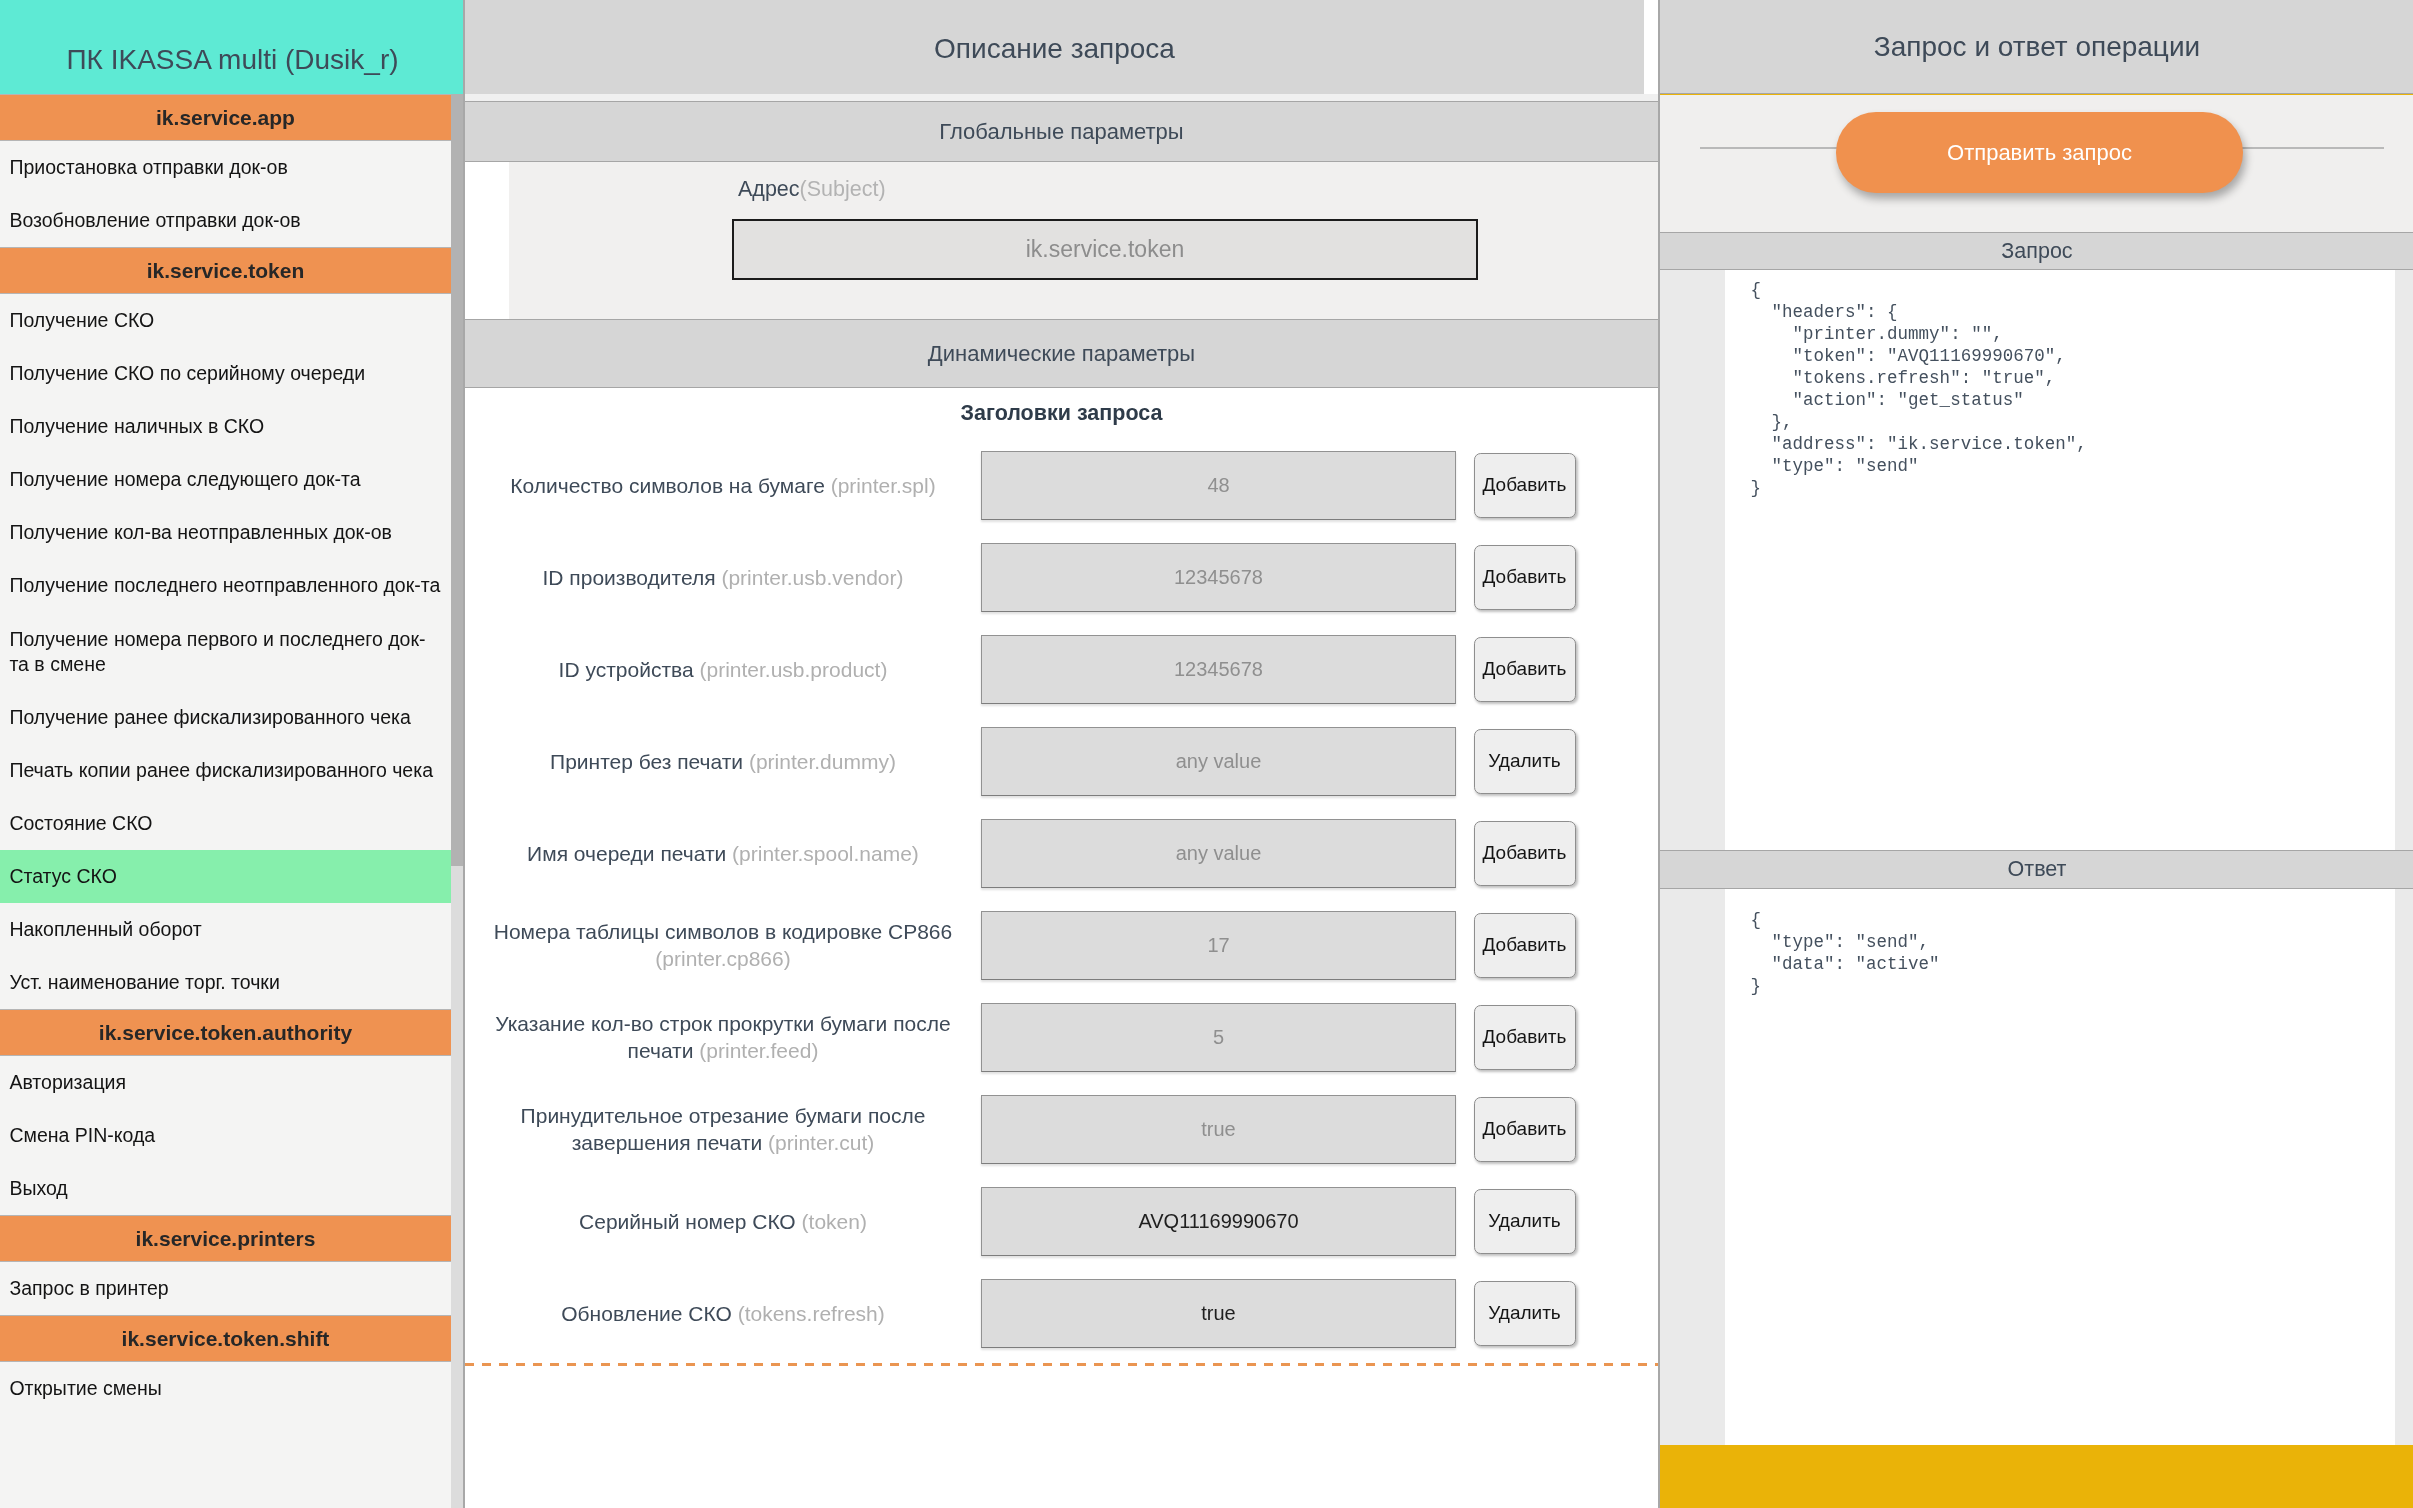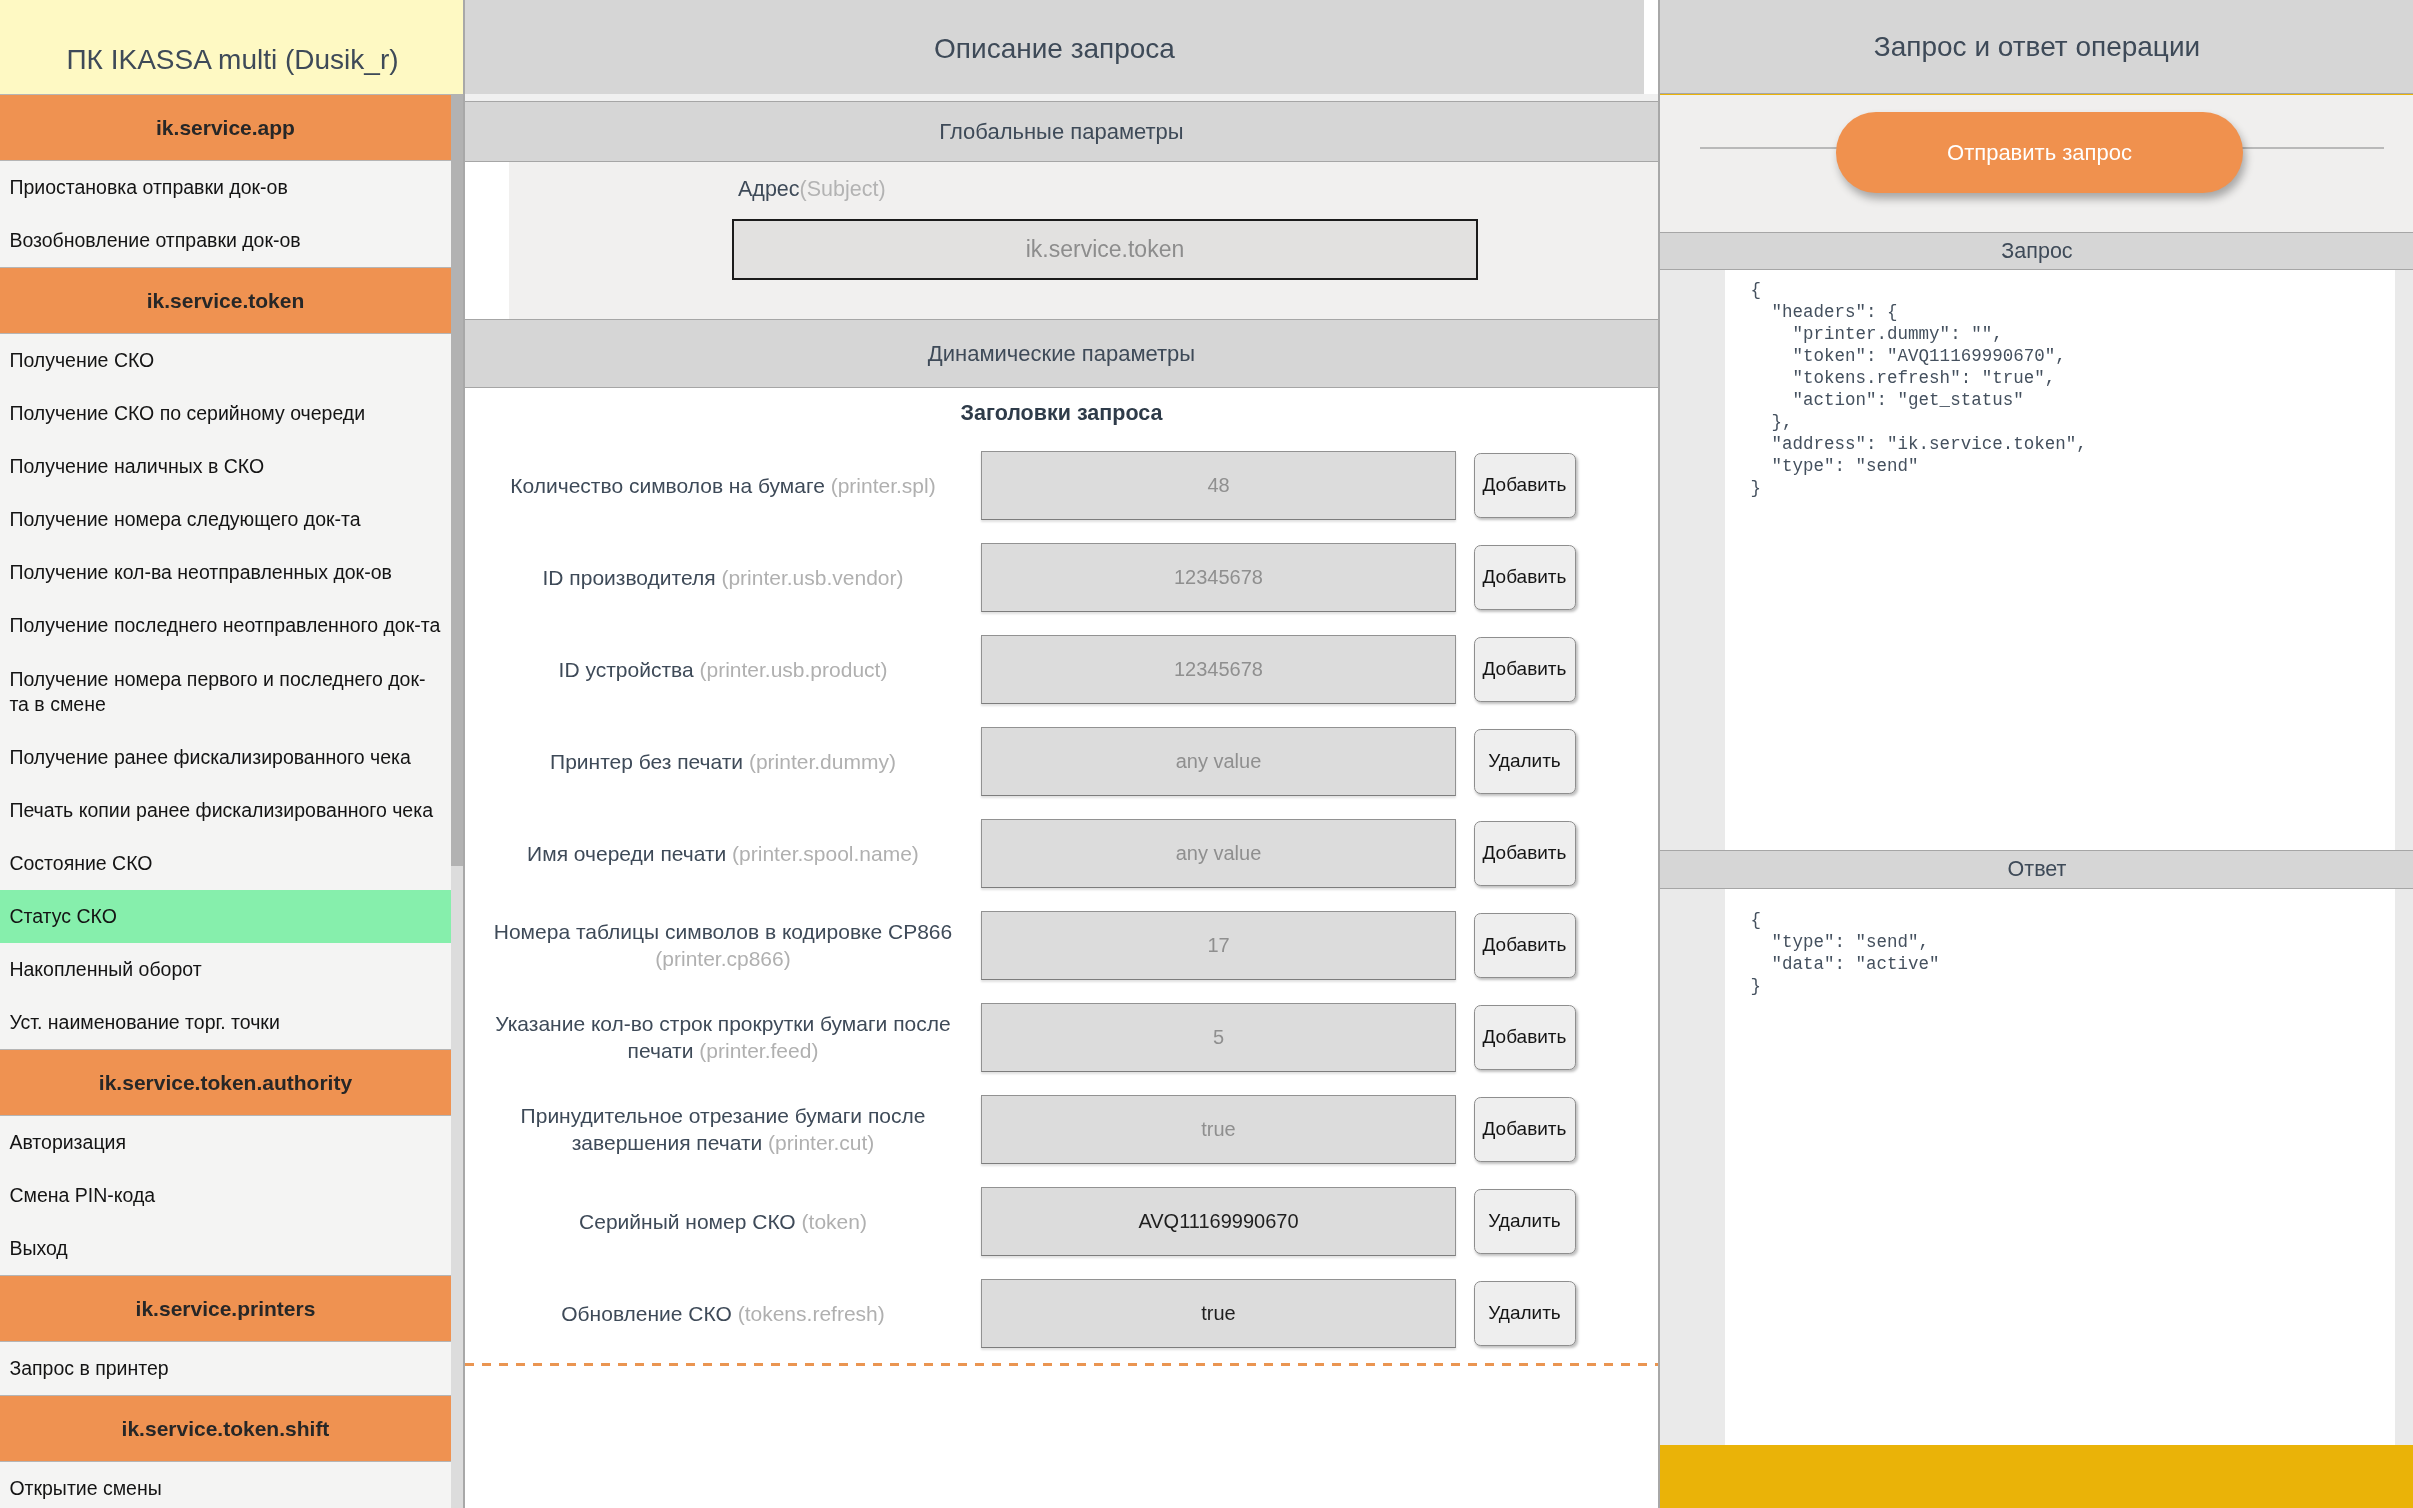--- a/index.html
+++ b/index.html
@@ -14,27 +14,27 @@
     background:#d6d6d6;
     border-top:1.3px solid #a6a6a6;border-bottom:1.3px solid #a6a6a6;
     display:flex;align-items:center;justify-content:center;
     color:#3e4a58;box-sizing:border-box;
   }
   .band.no-top{border-top:none;}
   
   #sidebar{position:absolute;left:0;top:0;width:465px;height:1508px;background:#f4f4f3;}
   #sb-header{
     position:absolute;left:0;top:0;width:465px;height:120px;box-sizing:border-box;
-    background:#fef9c3;border-bottom:1.3px solid #a6a6a6;
+    background:#5eead4;border-bottom:1.3px solid #a6a6a6;
     display:flex;align-items:center;justify-content:center;
     font-size:28px;color:#3e4a58;
   }
   #sb-list{position:absolute;left:0;top:94px;width:451px;}
   .sb-band{
-    height:67px;background:#ef9251;box-sizing:border-box;
+    height:47px;background:#ef9251;box-sizing:border-box;
     border-top:1.3px solid #b5b5b5;border-bottom:1.3px solid #b5b5b5;
     display:flex;align-items:center;justify-content:center;
     font-size:21px;font-weight:bold;color:#272727;
   }
   .sb-item{
     height:53px;display:flex;align-items:center;
     padding:0 6.7px 0 9.4px;font-size:19.5px;color:#141414;line-height:25px;
   }
   .sb-item.two-line{height:79px;}
   .sb-item.active{background:#86efac;}

